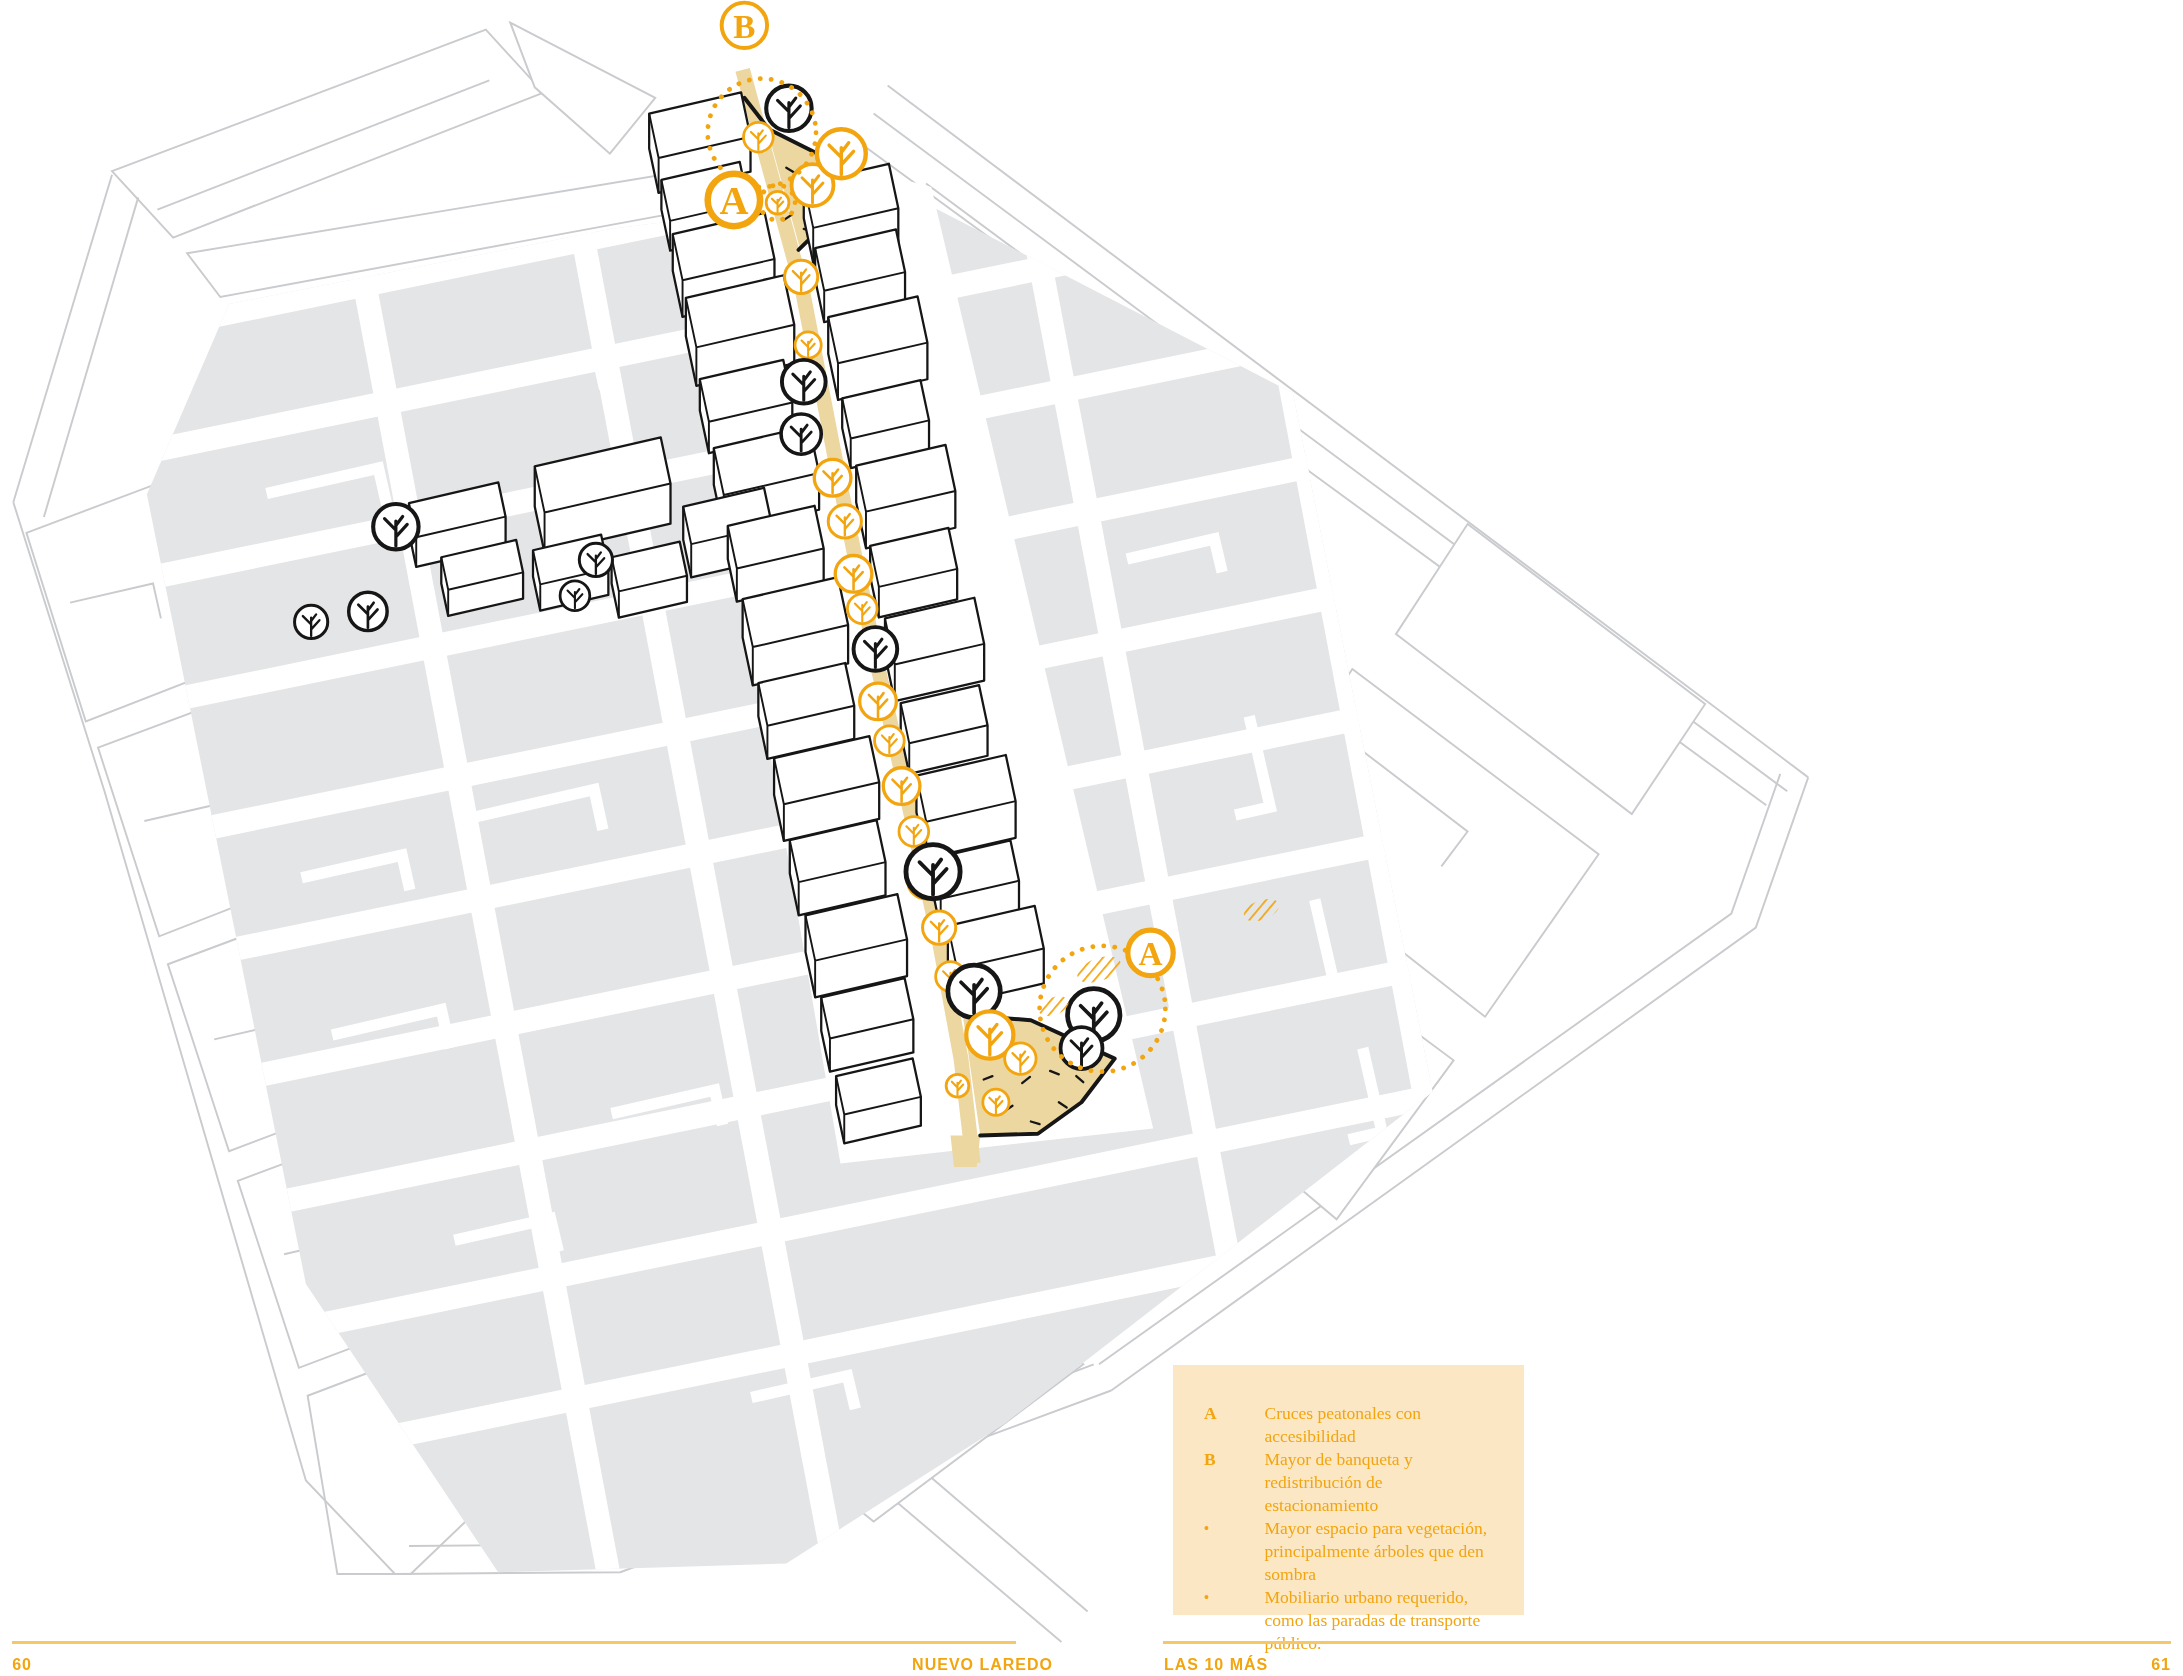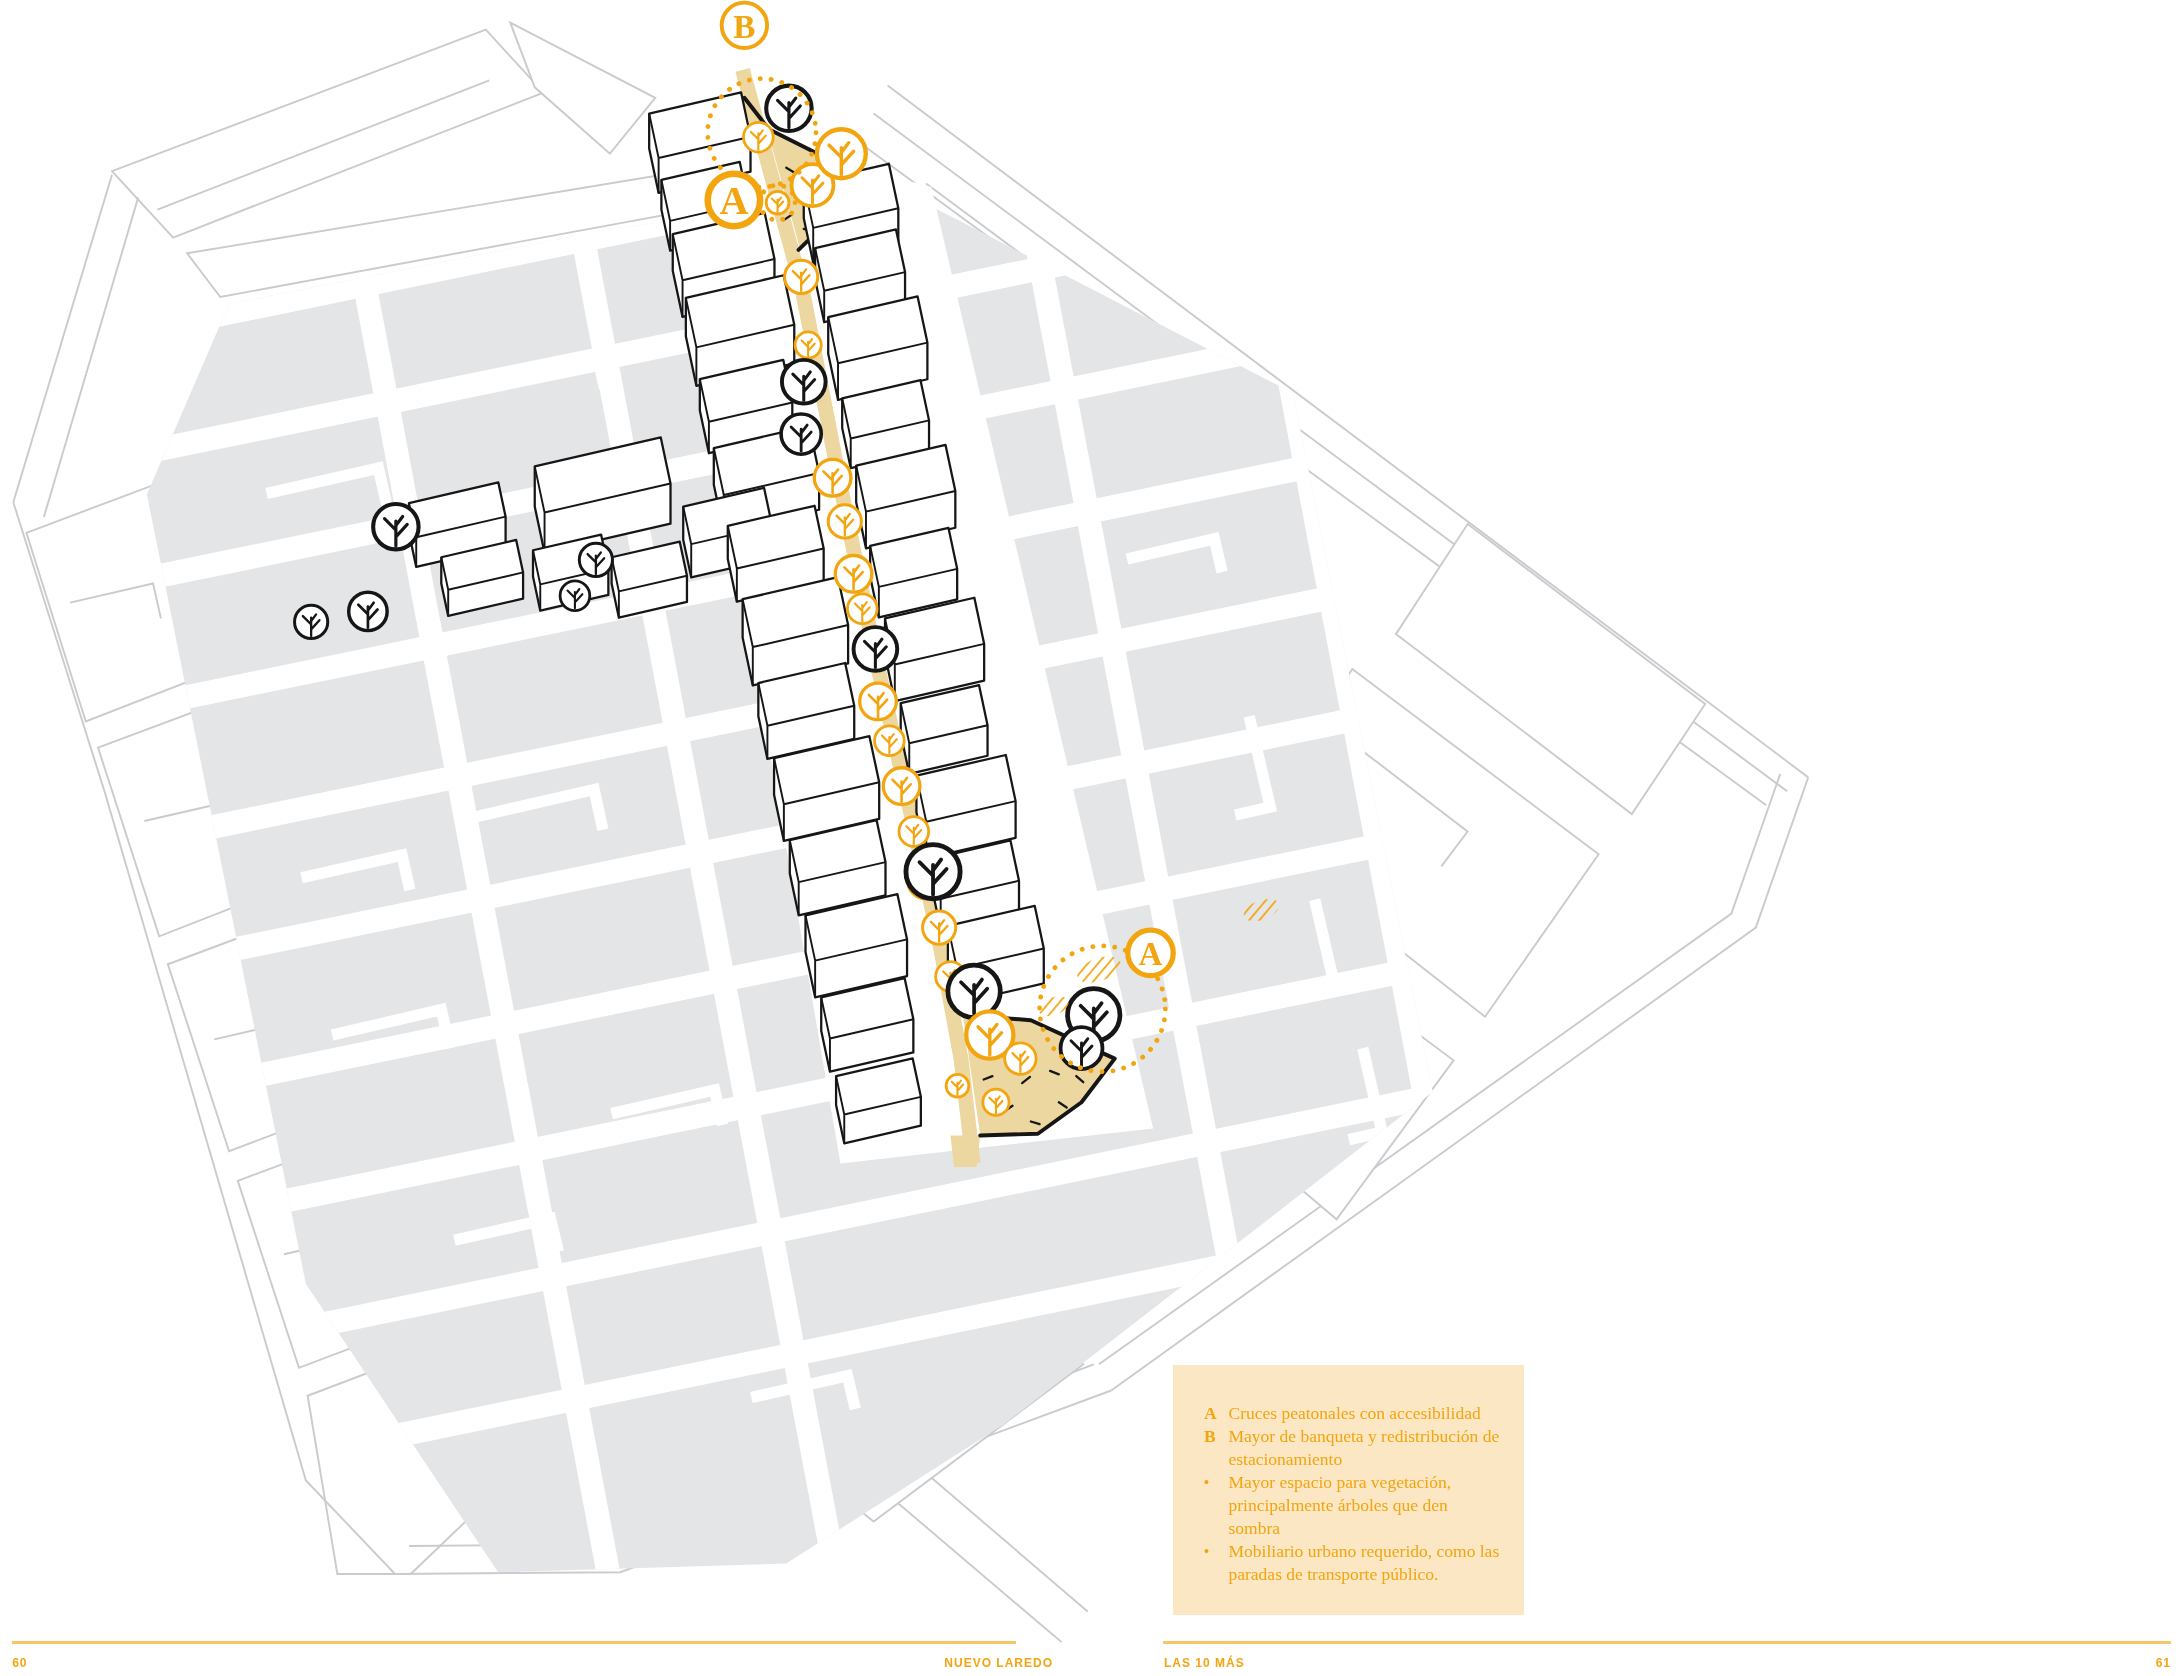--- a/index.html
+++ b/index.html
@@ -35,26 +35,26 @@
   .mletter{fill:var(--accent);font-family:"Liberation Serif",serif;font-weight:700;text-anchor:middle;}
 
   
   .legend{position:absolute;left:1173px;top:1365px;width:351px;height:250px;
           background:var(--legend-bg);box-sizing:border-box;padding:37px 24.5px 0 31px;}
   .legend-row{display:flex;align-items:flex-start;}
   .legend-key{flex:0 0 24.5px;color:var(--accent);font-family:"Liberation Serif",serif;
               font-weight:700;font-size:17.5px;line-height:23px;}
   .legend-key.bullet{font-size:14px;}
   .legend-text{color:var(--accent);font-family:"Liberation Serif",serif;
-               font-size:17.5px;line-height:23px;}
+               font-size:17.5px;line-height:23px;margin-left:36px;}
 
   
   .footer-rule{position:absolute;height:2.6px;background:var(--accent-soft);}
   .footer-text{position:absolute;top:1656px;color:var(--accent);
-               font-size:12px;font-weight:700;letter-spacing:1px;white-space:nowrap;}
+               font-size:16px;font-weight:700;letter-spacing:1px;white-space:nowrap;}
 </style>
 </head>
 <body>
 
 <div class="page">
 
   <svg class="map-svg" width="2184" height="1677" viewBox="0 0 2500 1920">
     <defs>
       <pattern id="hatch" width="9" height="9" patternUnits="userSpaceOnUse" patternTransform="rotate(60)">
         <line x1="0" y1="0" x2="0" y2="9" stroke="#F2A50F" stroke-width="4"></line>

